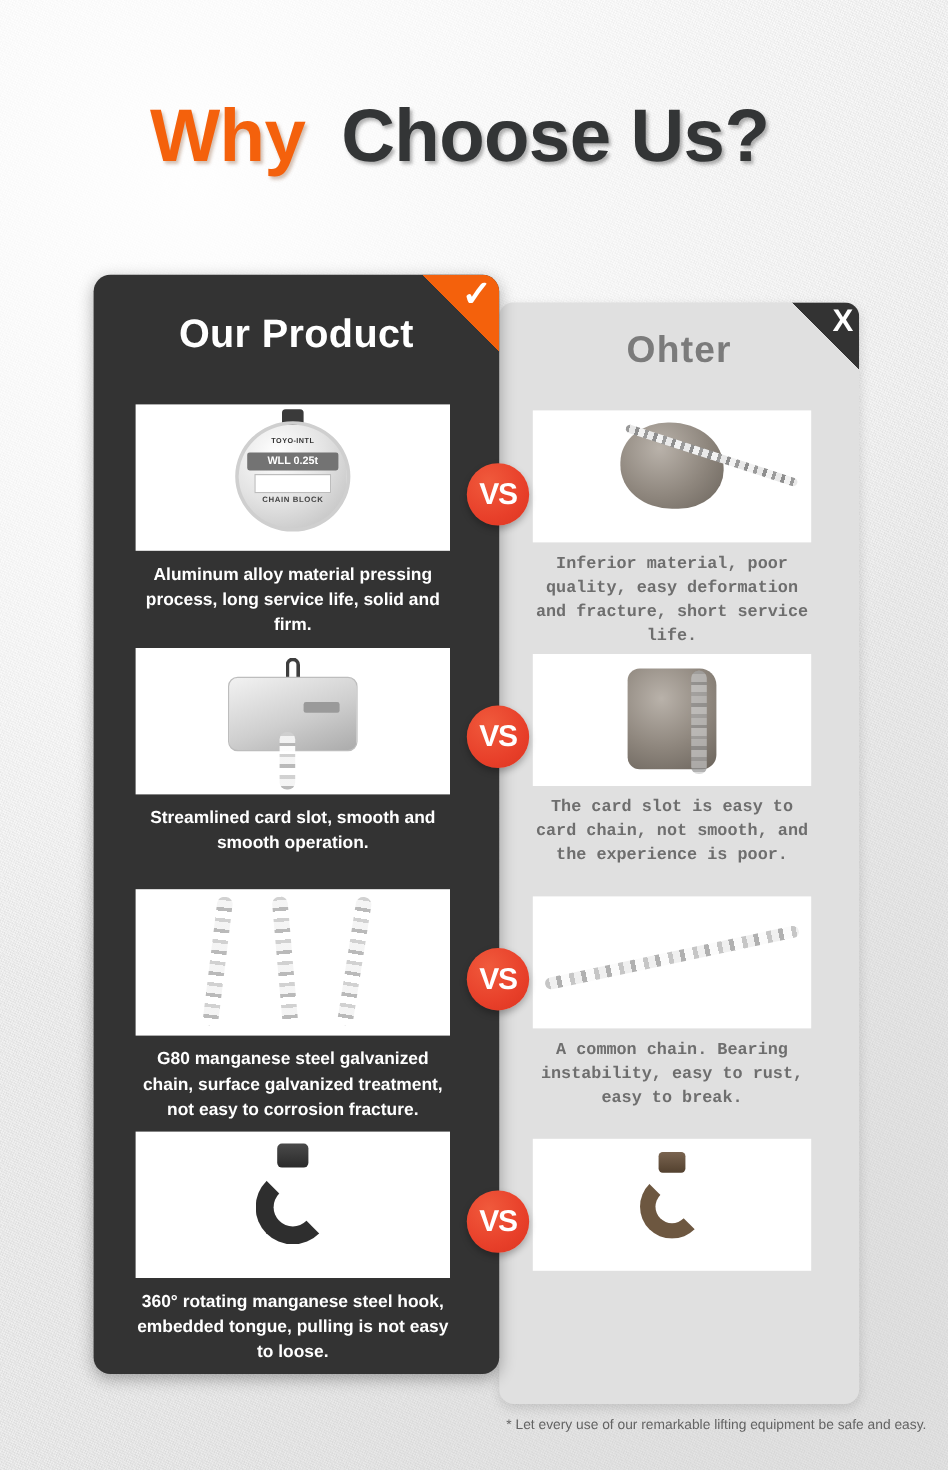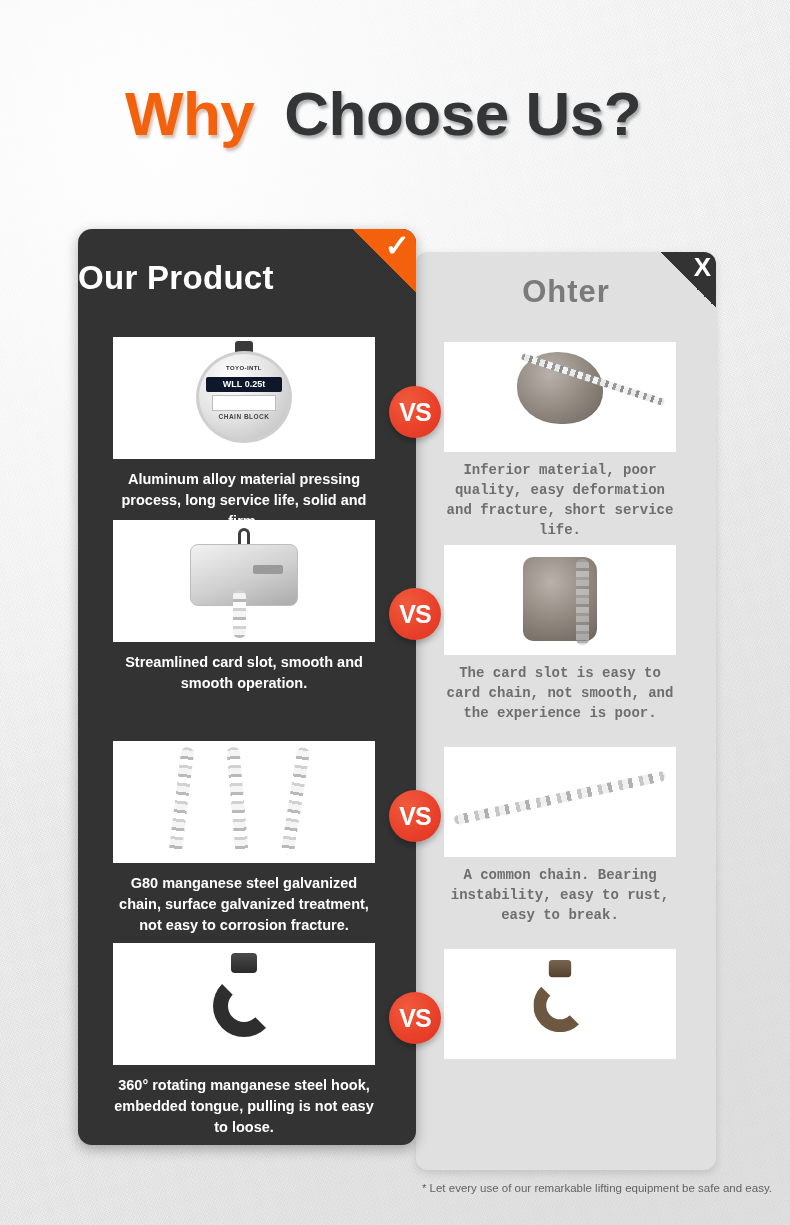--- a/index.html
+++ b/index.html
@@ -84,20 +84,21 @@
     background:linear-gradient(to bottom left, #333333 0 50%, transparent 50% 100%);
   }
   .ribbon-x .mark {
     position:absolute; right:5px; top:1px;
     color:#ffffff; font-size:26px; font-weight:bold;
     line-height:1.1;
   }
 
   .head-ours {
     position:absolute; left:0; top:30px; width:338px;
+    text-align:center;
     color:#ffffff; font-size:33px; font-weight:bold;
     letter-spacing:.3px;
   }
   .head-other {
     position:absolute; left:0; top:22px; width:300px;
     text-align:center;
     color:#7b7b7b; font-size:31px; font-weight:bold;
     letter-spacing:1px;
   }
 
@@ -149,21 +150,21 @@
 
   .cb-body {
     position:absolute; left:50%; top:14px; transform:translateX(-50%);
     width:96px; height:92px; border-radius:50%;
     background:radial-gradient(circle at 35% 28%, #ffffff 0%, #e3e3e3 48%, #b9b9b9 100%);
     border:3px solid #cfcfcf;
   }
   .cb-label {
     position:absolute; left:50%; top:40px; transform:translateX(-50%);
     width:76px; height:15px; border-radius:2px;
-    background:#0f172a;
+    background:#737373;
     color:#fff; font-size:9px; font-weight:bold;
     text-align:center; line-height:15px;
   }
   .cb-brand {
     position:absolute; left:50%; top:28px; transform:translateX(-50%);
     color:#333; font-size:6px; font-weight:bold; letter-spacing:.4px;
   }
   .cb-sub {
     position:absolute; left:50%; top:76px; transform:translateX(-50%);
     color:#444; font-size:6.5px; font-weight:bold; letter-spacing:.5px;
@@ -284,21 +285,21 @@
   <div class="photo photo-r">
     <div class="art">
       <div class="blob blob-round"></div>
       <div class="thin-chain"></div>
     </div>
   </div>
   <div class="cap-r">Inferior material, poor quality, easy deformation and fracture, short service life.</div>
 </div>
 <div class="vs" style="top:386px;">VS</div>
 
-<div class="row-l" style="top:520px;">
+<div class="row-l" style="top:540px;">
   <div class="photo photo-l">
     <div class="art">
       <div class="gearbox-hook"></div>
       <div class="gearbox">
         <div class="gearbox-slot"></div>
       </div>
       <div class="chain-col" style="left:120px; top:70px; height:48px;"></div>
     </div>
   </div>
   <div class="cap-l">Streamlined card slot, smooth and smooth operation.</div>

